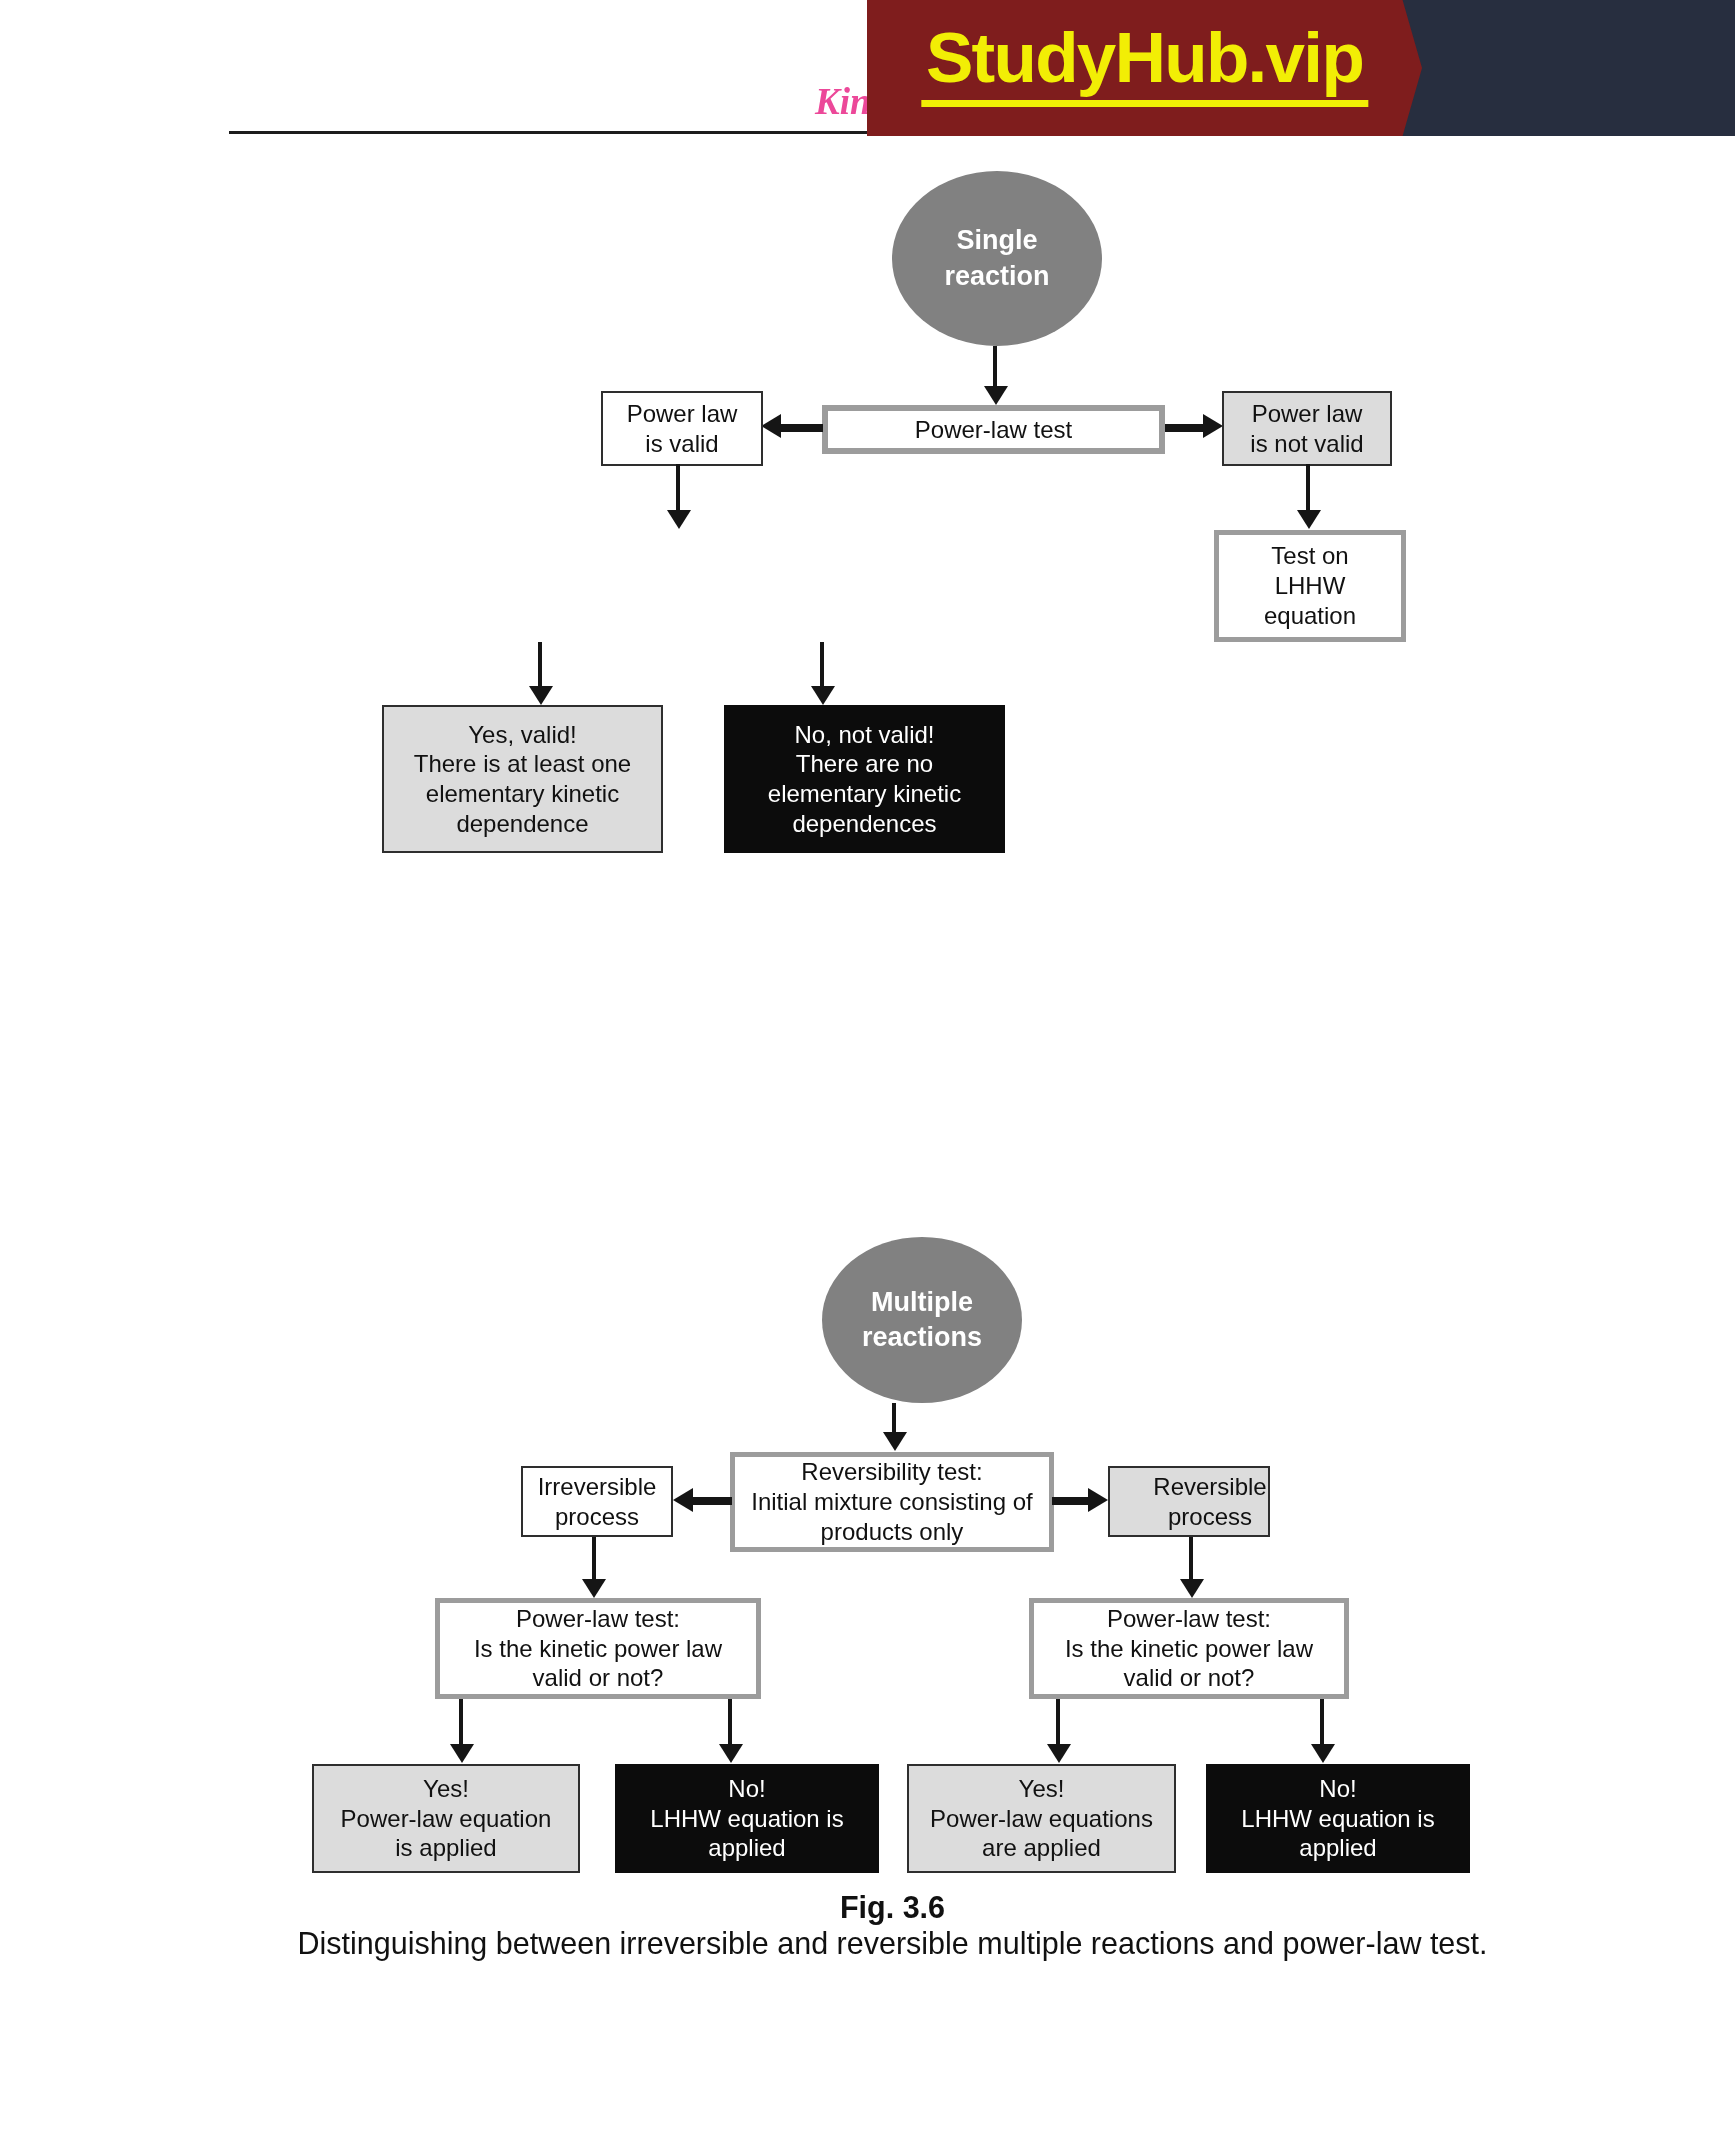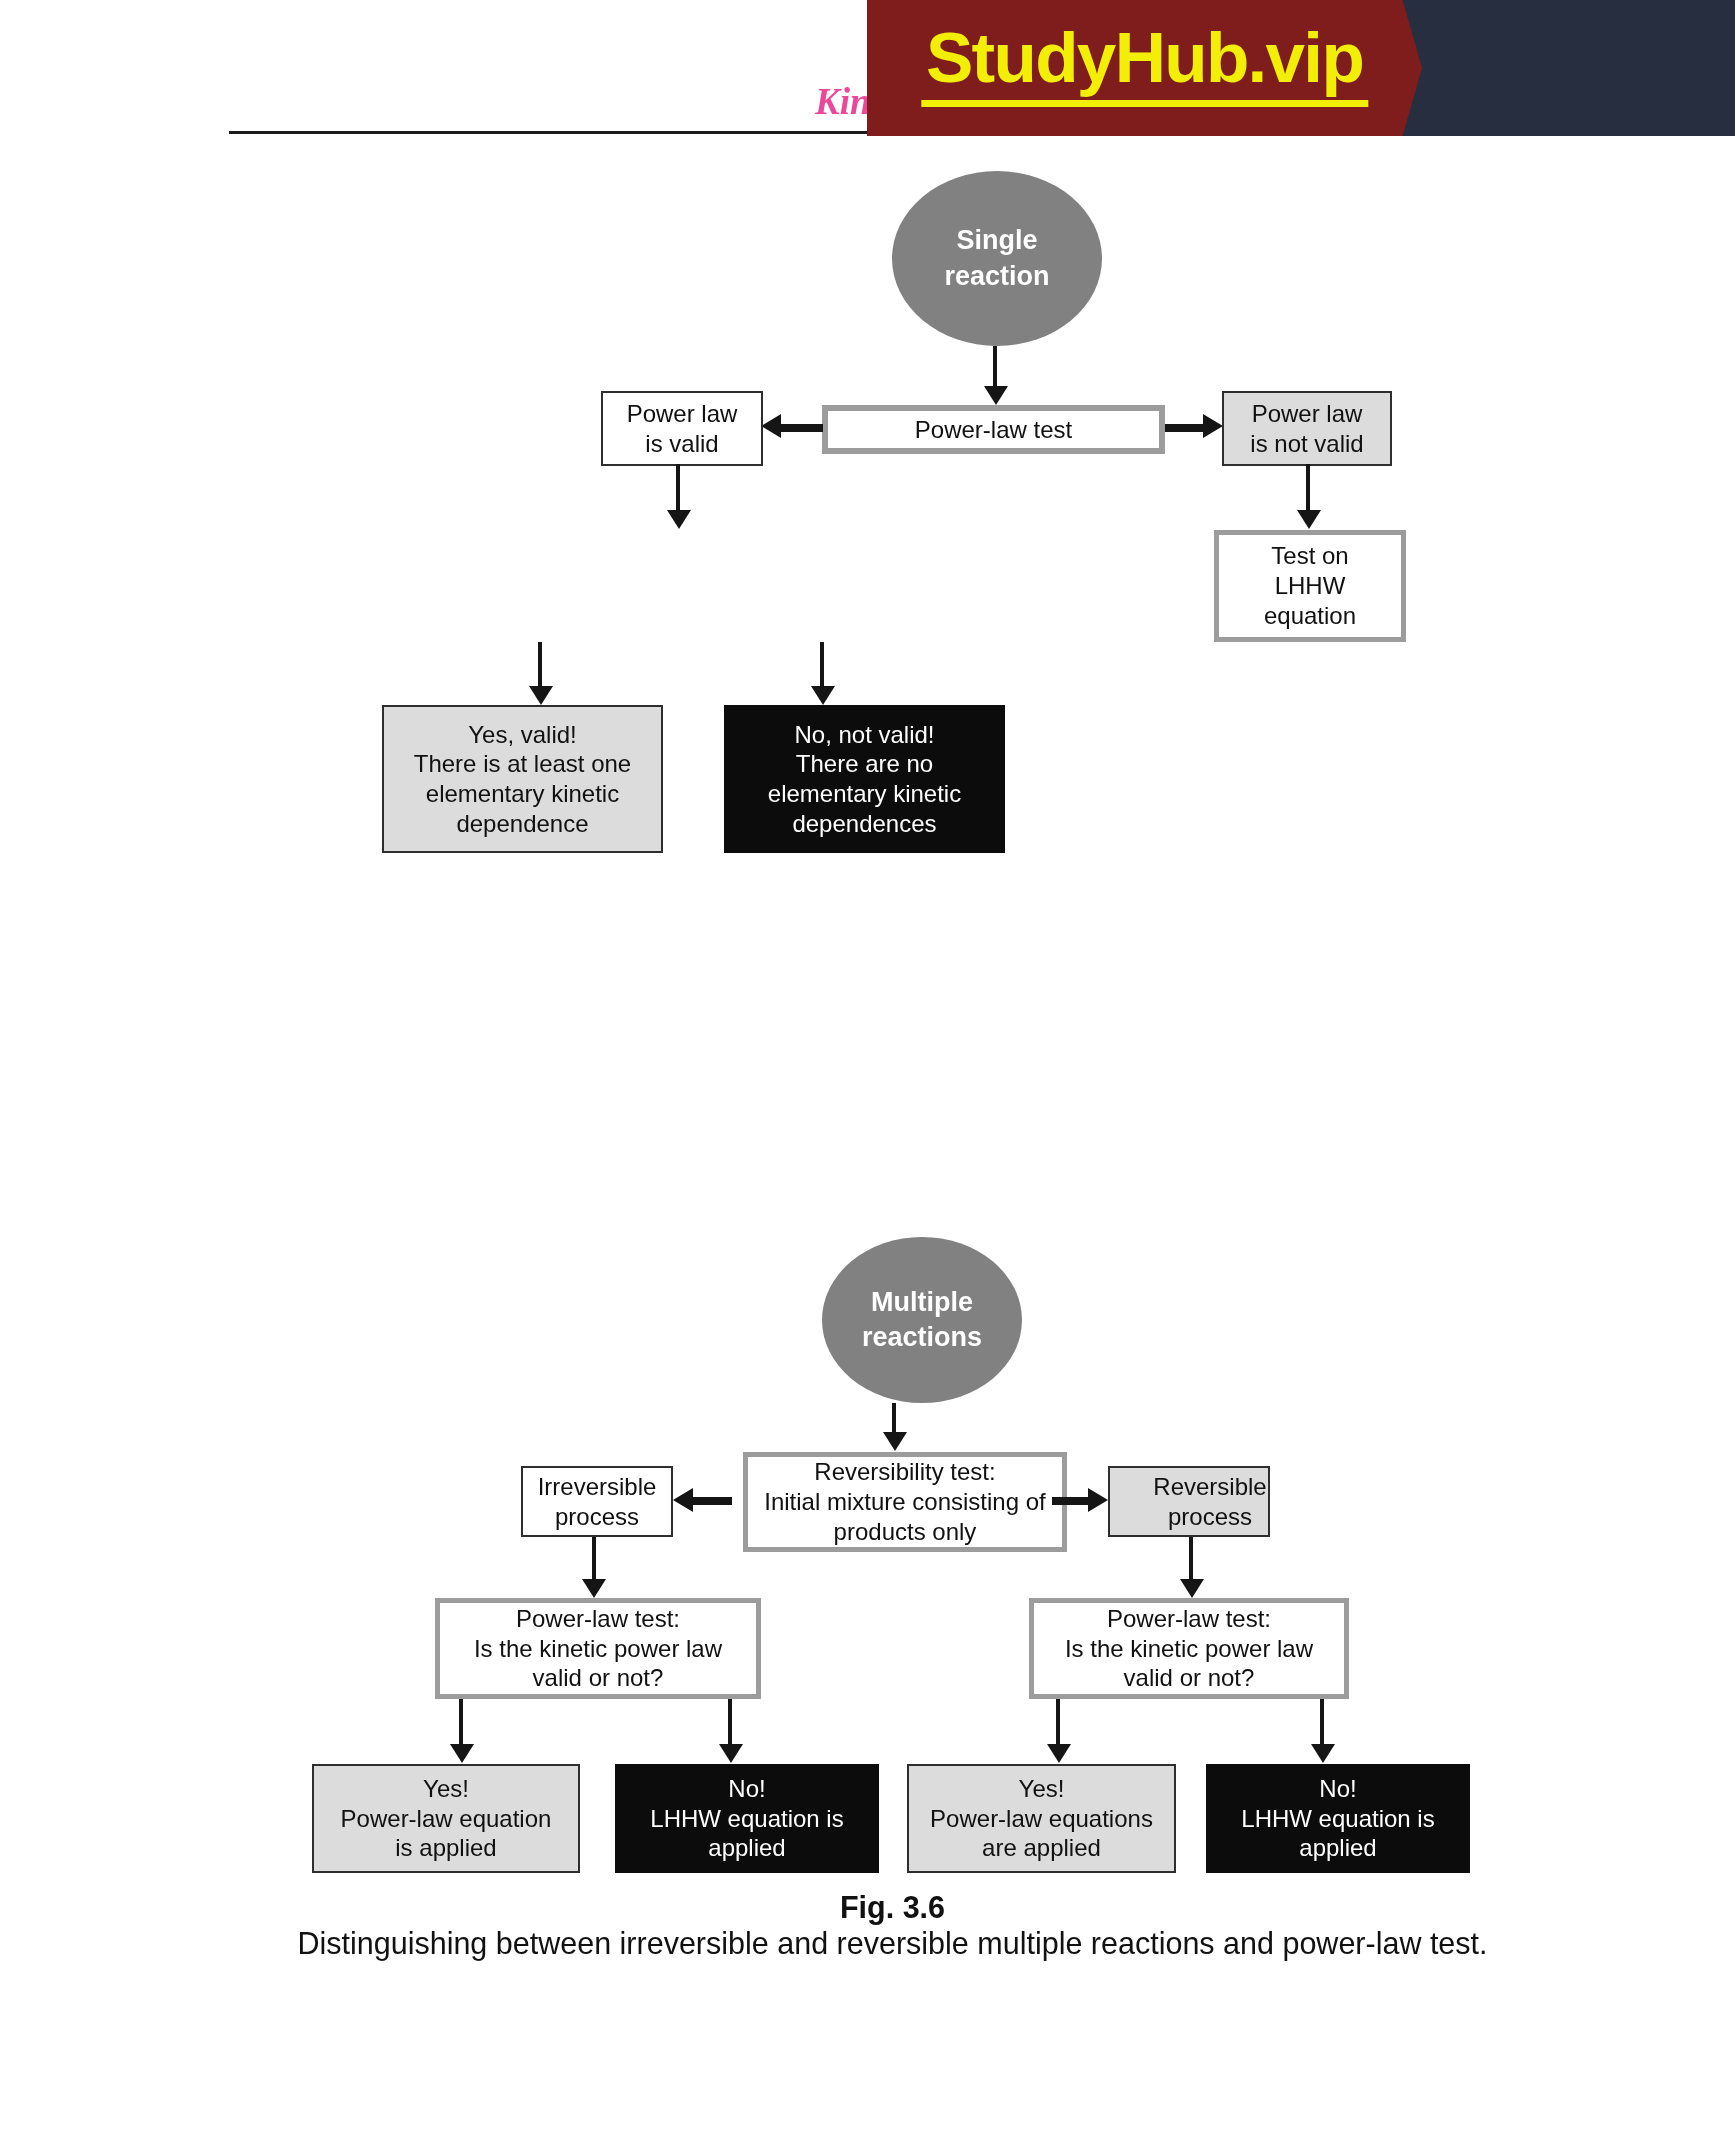--- a/index.html
+++ b/index.html
@@ -104,21 +104,21 @@
     </div>
 
 
   <div class="ellipse" style="left:822px;top:1237px;width:200px;height:166px;">
       <span>Multiple<br>reactions</span>
     </div>
 
   <div class="vline" style="left:892px;top:1403px;height:32px;"></div>
   <div class="ah ah-down" style="left:883px;top:1432px;"></div>
 
-  <div class="box b-gray" style="left:730px;top:1452px;width:324px;height:100px;margin-left:13px;">
+  <div class="box b-gray" style="left:730px;top:1452px;width:324px;height:100px;">
       <span>Reversibility test:<br>Initial mixture consisting of<br>products only</span>
     </div>
 
   <div class="hline" style="left:690px;top:1497px;width:42px;"></div>
   <div class="ah ah-left" style="left:673px;top:1488px;"></div>
   <div class="hline" style="left:1052px;top:1497px;width:39px;"></div>
   <div class="ah ah-right" style="left:1088px;top:1488px;"></div>
 
   <div class="box b-thin" style="left:521px;top:1466px;width:152px;height:71px;">
       <span>Irreversible<br>process</span>

